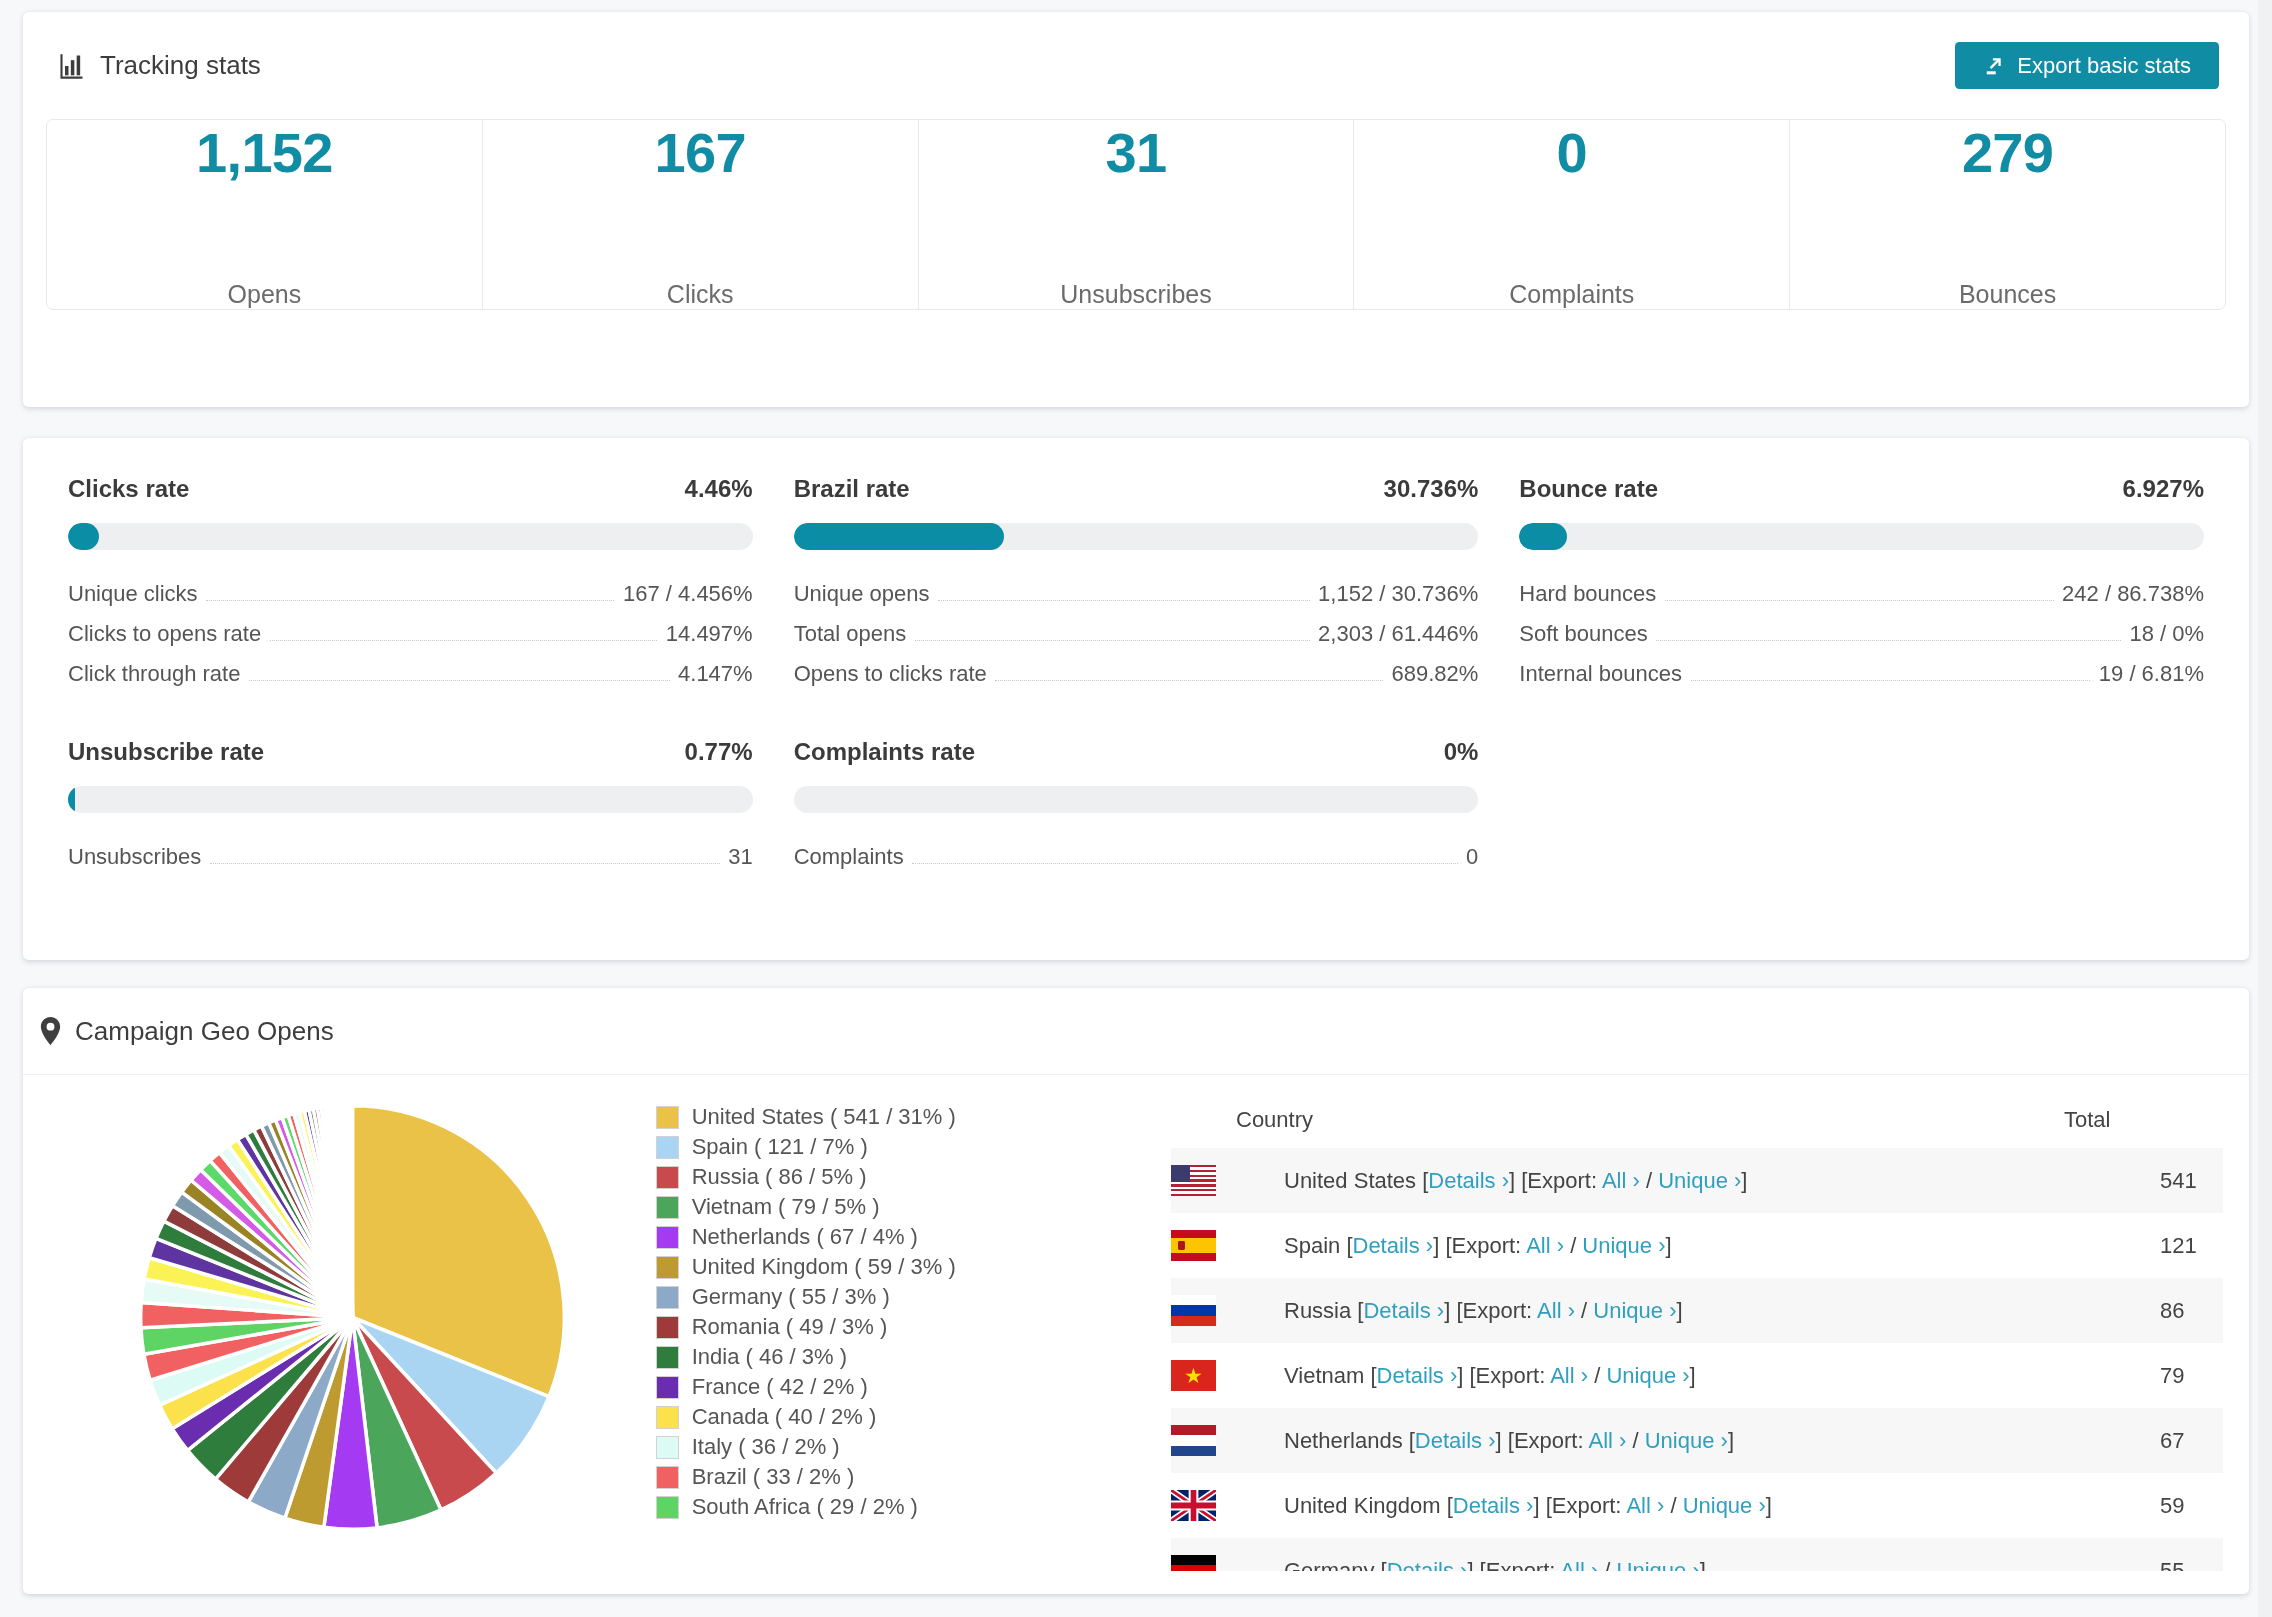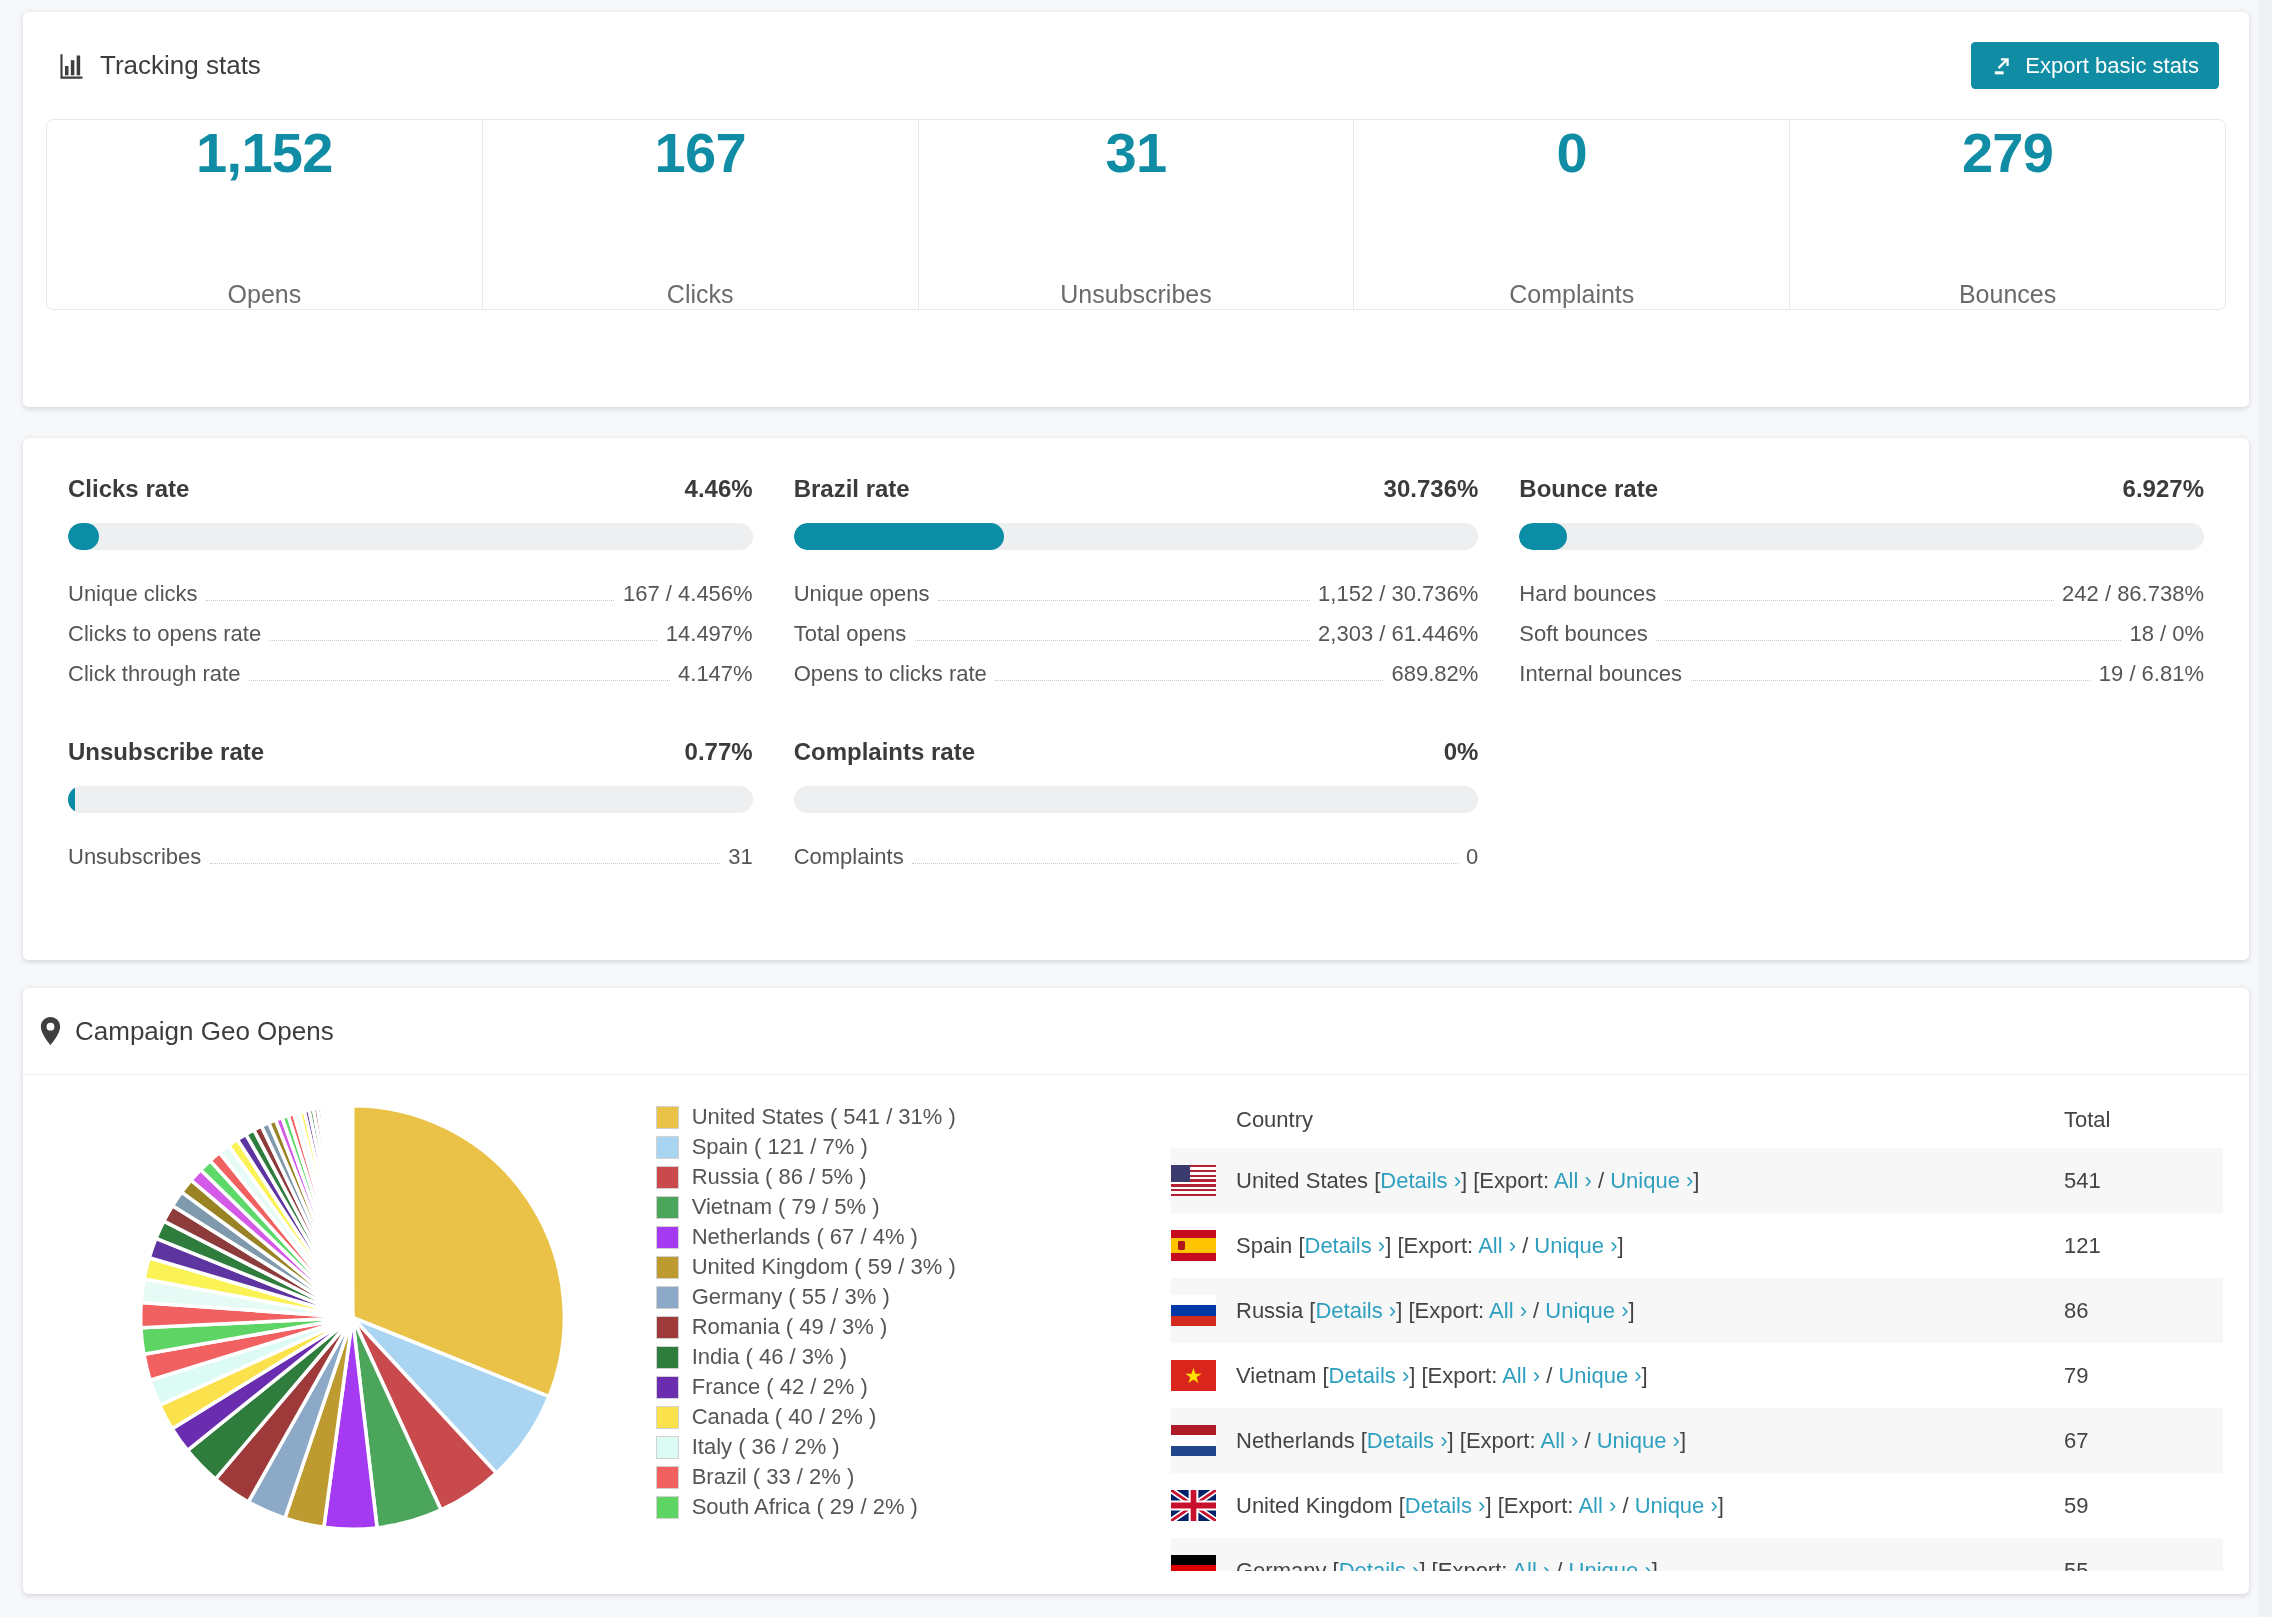--- a/index.html
+++ b/index.html
@@ -11,21 +11,21 @@
         box-shadow:0 1.4px 5.6px rgba(120,130,150,.28);}
   .card1{top:12px;height:395px;}
   .card2{top:438px;height:522px;}
   .card3{top:988px;height:606px;}
 
   
   .card1-head{display:flex;justify-content:space-between;align-items:center;padding:30px 30px 0 35px;}
   .title-wrap{display:flex;align-items:center;gap:14px;}
   .card-title{font-size:26px;color:#3d3d3d;}
   .icon svg{display:block;}
-  .export-btn{display:flex;align-items:center;gap:11.3px;height:47px;padding:0 20px;
+  .export-btn{display:flex;align-items:center;gap:11.3px;height:47px;padding:0 28px;
       background:#108da4;border:none;border-radius:4.2px;color:#fff;font-size:22px;
       font-family:"Liberation Sans",sans-serif;cursor:pointer;}
   .stats-row{margin:30px 23px 0;border:0.7px solid #e7e9eb;border-radius:7px;display:flex;height:189px;background:#fff;}
   .stat-cell{flex:1;display:flex;flex-direction:column;justify-content:space-between;align-items:center;border-right:0.7px solid #e7e9eb;}
   .stat-cell:last-child{border-right:none;}
   .stat-value{font-size:56px;font-weight:700;color:#108da4;letter-spacing:-0.7px;}
   .stat-label{font-size:25px;color:#6b6b6b;margin-top:10px;}
 
   
   .rates-grid{display:grid;grid-template-columns:repeat(3,1fr);column-gap:41px;row-gap:47px;
@@ -43,21 +43,21 @@
   .card3-head{height:86px;display:flex;align-items:center;padding-left:17px;gap:14px;
       border-bottom:0.7px solid #efefef;}
   #pieWrap{position:absolute;left:100px;top:100px;width:459px;height:459px;}
   #legend{position:absolute;left:633px;top:114px;width:438px;}
   .legend-item{display:flex;align-items:center;height:30px;font-size:22px;color:#555;}
   .swatch{width:21px;height:21px;border:1.4px solid #d2d2d2;margin-right:12.7px;flex:none;}
   #geoTable{position:absolute;left:1148px;top:104px;width:1052px;height:479px;overflow:hidden;}
   .geo-head{display:grid;grid-template-columns:65px 828px 159px;height:56px;align-items:center;
       font-size:22px;color:#444;}
   .geo-row{display:grid;grid-template-columns:65px 828px 159px;height:65px;align-items:center;
-      font-size:22px;color:#444;}
+      font-size:22px;color:#444;gap:48px;}
   .geo-row.shade{background:#f7f7f7;}
   .geo-link{color:#2e9fbf;cursor:pointer;}
   .flag{width:45px;height:31px;display:inline-block;position:relative;overflow:hidden;vertical-align:middle;}
   .f-us{background:repeating-linear-gradient(180deg,#b22234 0 2.4px,#fff 2.4px 4.8px);}
   .f-us .canton{position:absolute;left:0;top:0;width:19px;height:17px;background:#3c3b6e;}
   .f-es{background:linear-gradient(180deg,#c60b1e 0 25%,#ffc400 25% 75%,#c60b1e 75%);}
   .f-es .emblem{position:absolute;left:7px;top:11.3px;width:7px;height:9.2px;background:#ad1519;border-radius:1.4px;}
   .f-ru{background:linear-gradient(180deg,#fff 0 33.3%,#0039a6 33.3% 66.6%,#d52b1e 66.6%);}
   .f-vn{background:#da251d;color:#ffde00;font-size:21px;line-height:31px;text-align:center;}
   .f-nl{background:linear-gradient(180deg,#ae1c28 0 33.3%,#fff 33.3% 66.6%,#21468b 66.6%);}

